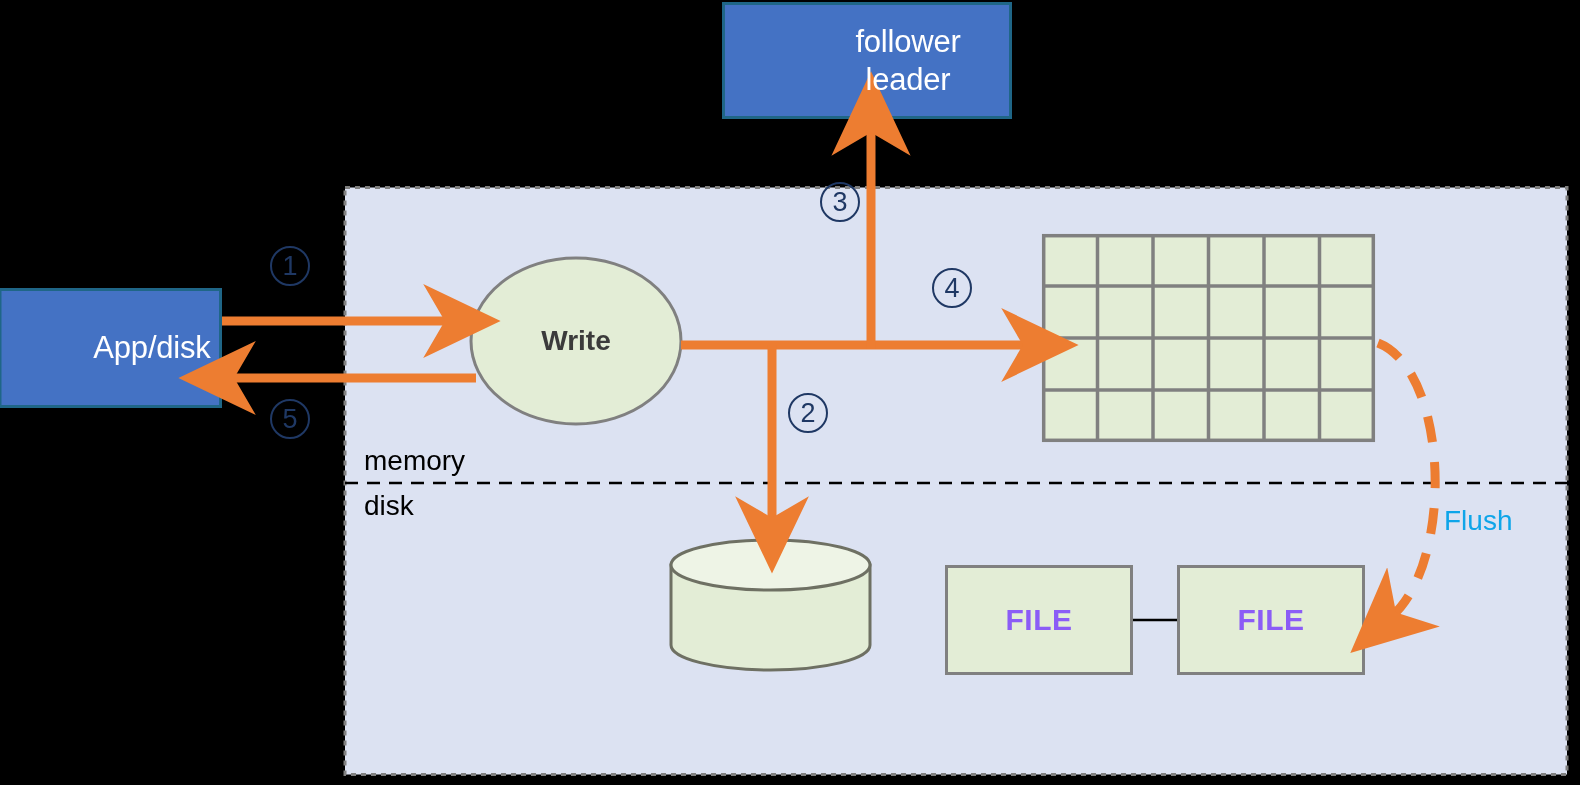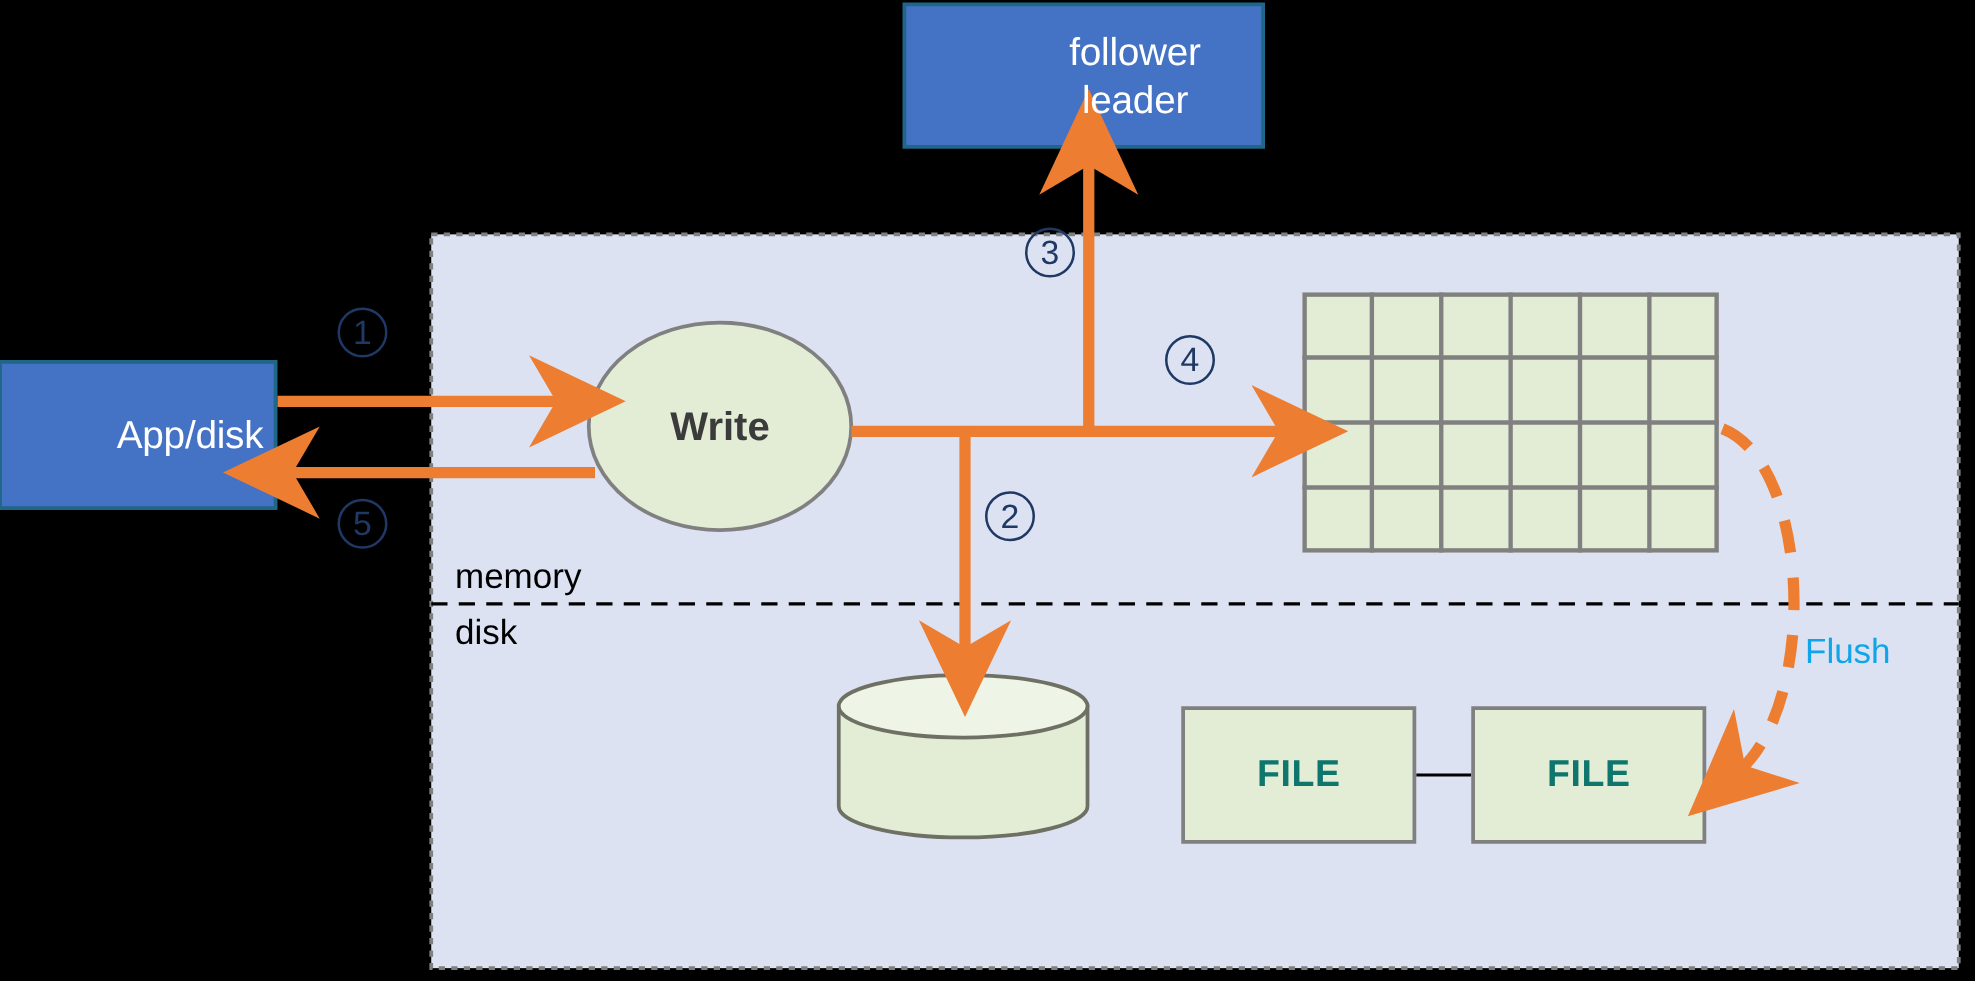--- a/index.html
+++ b/index.html
@@ -34,24 +34,24 @@
     color: #ffffff;
     font-weight: normal;
     font-size: 31px;
     line-height: 1.22;
     letter-spacing: -0.2px;
     margin-left: 41px;
   }
   .green-node-label {
     color: #3b3b3b;
     font-weight: bold;
-    font-size: 32px;
+    font-size: 28px;
   }
   .file-label {
-    color: #0f766e;
+    color: #8b5cf6;
     font-weight: bold;
     font-size: 30px;
     letter-spacing: 0.5px;
   }
   .plain-label {
     color: #0ea5e9;
     font-size: 28px;
     font-weight: normal;
   }
   .tier-label {

